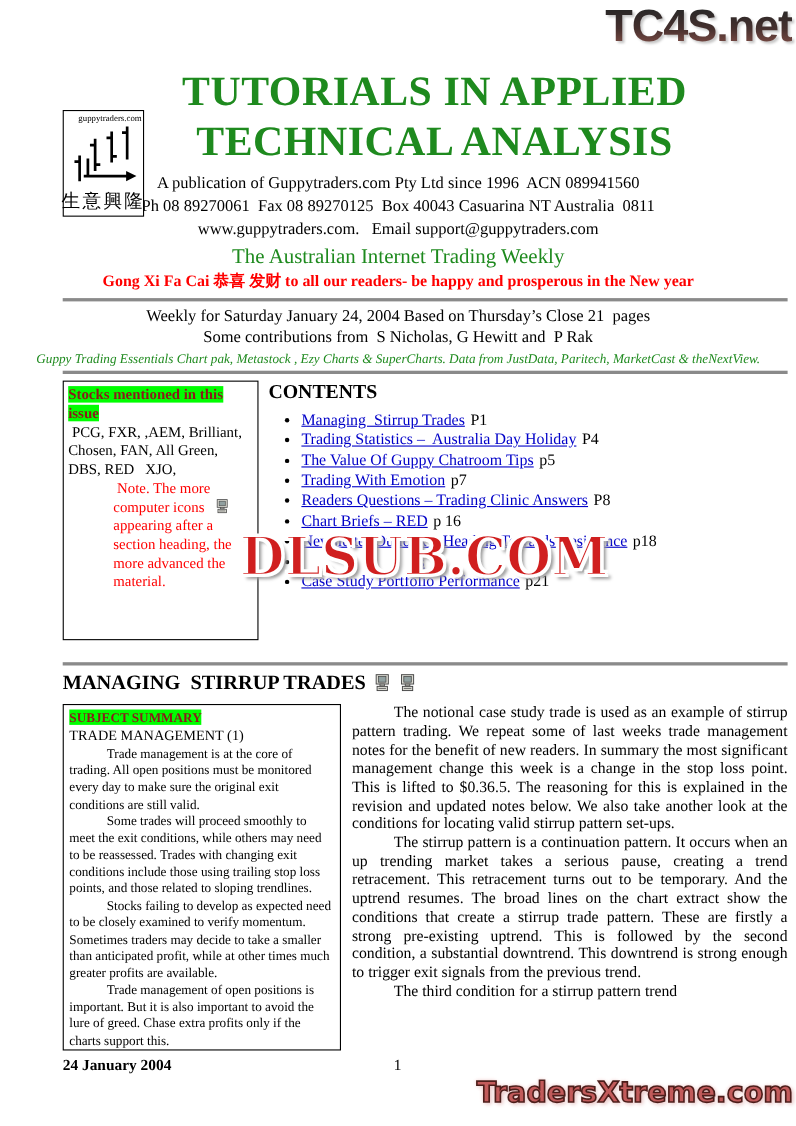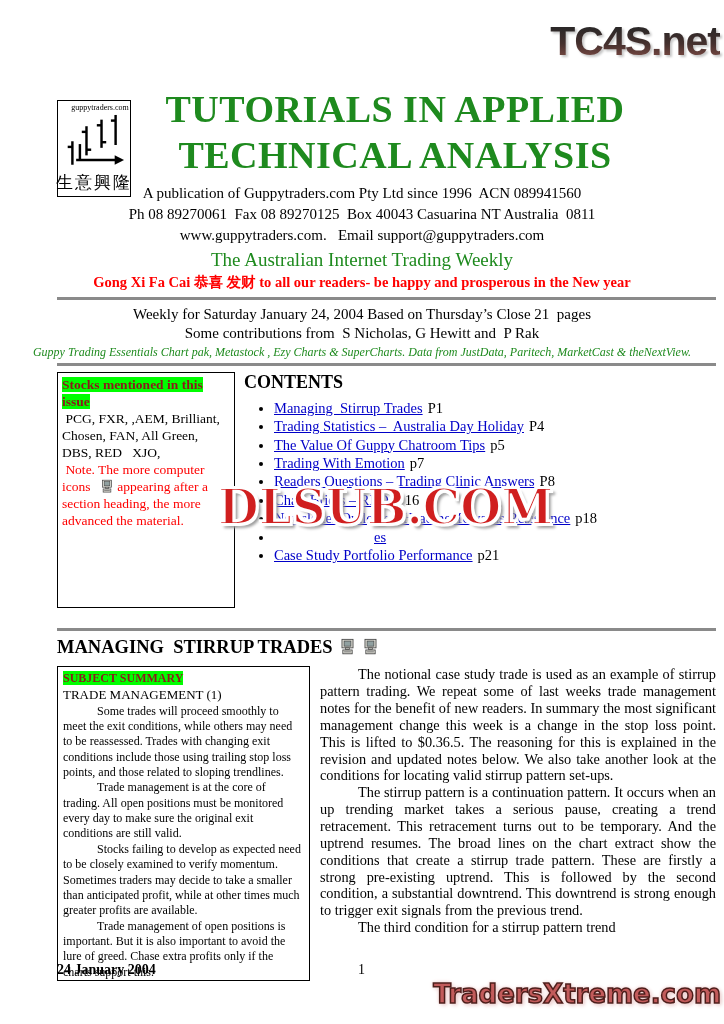--- a/index.html
+++ b/index.html
@@ -2,21 +2,21 @@
 <html><head>
 <meta charset="utf-8">
 <style>
   html,body{margin:0;padding:0;background:#ffffff;}
   .page{
     position:relative;width:724px;height:1024px;margin:0 auto;background:#fff;
     font-family:"Liberation Serif",serif;color:#000;overflow:hidden;
   }
   
   .tc4s{
-    position:absolute;top:18px;right:4px;
+    position:absolute;top:0;right:4px;
     font-family:"Liberation Sans",sans-serif;font-weight:bold;font-size:41px;letter-spacing:-1px;
     color:#4f3733;text-shadow:2px 2px 2px #c2c2c2;
   }
   @supports ((-webkit-background-clip:text)){
     .tc4s{
       background:linear-gradient(180deg,#272727 15%,#45302e 55%,#8a524a 95%);
       -webkit-background-clip:text;background-clip:text;color:transparent;
       text-shadow:none;filter:drop-shadow(2px 2px 1px #c6c6c6);
     }
   }
@@ -37,21 +37,21 @@
   }
   
   .logo-box{
     position:absolute;left:57px;top:100px;width:74px;height:97px;border:1px solid #000;
     display:flex;flex-direction:column;align-items:center;background:#fff;box-sizing:border-box;
   }
   .logo-site{font-size:8px;line-height:1.2;margin-top:2px;white-space:nowrap;margin-left:12px;}
   .logo-chart{flex:1 1 auto;width:62px;}
   .logo-cn{font-size:17px;letter-spacing:2px;margin-bottom:2px;white-space:nowrap;}
   
-  .masthead{padding-top:86px;text-align:center;}
+  .masthead{padding-top:60px;text-align:center;}
   .m-title{color:#1e8a1e;font-weight:bold;font-size:38px;line-height:1.22;padding-left:66px;letter-spacing:0.5px;}
   .m-line{font-size:15px;line-height:1.4;white-space:pre;}
   .m-pub{margin-top:4px;}
   .m-tagline{color:#1e8a1e;font-size:19px;line-height:1.25;margin-top:2px;}
   .m-greeting{color:#fe0000;font-weight:bold;font-size:14.5px;line-height:1.35;margin-top:2px;white-space:pre;}
   
   .rule{height:3px;background:#8a8a8a;margin-left:57px;margin-right:8px;}
   .rule-1{margin-top:4px;}
   .rule-2{margin-top:3px;}
   .rule-3{margin-top:20px;}
@@ -60,21 +60,21 @@
   .issue .m-line{font-size:15px;line-height:1.25;font-family:Liberation Serif, serif;}
   .issue-tools{color:#1e8a1e;font-style:italic;font-size:12px;line-height:1.3;margin-top:2px;}
   
   .contents-row{display:flex;margin:6px 8px 0 57px;}
   .stocks-box{
     flex:0 0 178px;box-sizing:border-box;width:178px;height:236px;border:1px solid #000;
     padding:3px 4px;font-size:13.5px;line-height:1.26;
   }
   .hl-heading{display:inline;background:#00fe00;color:#8b1a1a;font-weight:bold;}
   .stocks-list{white-space:pre-wrap;}
-  .stocks-note{color:#fe0000;white-space:pre-wrap;}
+  .stocks-note{color:#fe0000;white-space:pre-wrap;margin-left:41px;}
   .contents-col{flex:1 1 auto;padding-left:9px;}
   .contents-heading{font-weight:bold;font-size:18px;line-height:1.2;}
   .contents-list{margin:5px 0 0 30px;padding:0;font-size:14.5px;line-height:1.27;}
   .contents-list li{margin:0;padding:0;}
   .contents-list a{color:#0000c8;text-decoration:underline;white-space:pre-wrap;cursor:pointer;}
   .pgref{color:#000;margin-left:5px;white-space:pre;}
   li.obscured a{margin-left:100px;}
   
   .article-heading{
     margin:5px 8px 0 57px;font-size:18.5px;font-weight:bold;line-height:1.2;
@@ -195,22 +195,22 @@
         <rect x="7.5" y="11" width="5" height="2" fill="#c6c6be" stroke="#444" stroke-width="0.8"></rect>
         <rect x="4.5" y="13.5" width="11" height="4.5" fill="#dcdcd4" stroke="#444"></rect>
         <line x1="6" y1="15.7" x2="14" y2="15.7" stroke="#666"></line>
       </svg>
   </div>
 
   <div class="main-row">
     <div class="summary-box">
       <span class="hl-heading">SUBJECT SUMMARY</span>
       <div class="summary-sub">TRADE MANAGEMENT (1)</div>
+      <p>Trade management is at the core of trading. All open positions must be monitored every day to make sure the original exit conditions are still valid.</p>
       <p>Some trades will proceed smoothly to meet the exit conditions, while others may need to be reassessed. Trades with changing exit conditions include those using trailing stop loss points, and those related to sloping trendlines.</p>
-      <p>Trade management is at the core of trading. All open positions must be monitored every day to make sure the original exit conditions are still valid.</p>
       <p>Stocks failing to develop as expected need to be closely examined to verify momentum. Sometimes traders may decide to take a smaller than anticipated profit, while at other times much greater profits are available.</p>
       <p>Trade management of open positions is important. But it is also important to avoid the lure of greed. Chase extra profits only if the charts support this.</p>
     </div>
     <div class="article-col">
       <p>The notional case study trade is used as an example of stirrup pattern trading. We repeat some of last weeks trade management notes for the benefit of new readers. In summary the most significant management change this week is a change in the stop loss point. This is lifted to $0.36.5. The reasoning for this is explained in the revision and updated notes below. We also take another look at the conditions for locating valid stirrup pattern set-ups.</p>
       <p>The stirrup pattern is a continuation pattern. It occurs when an up trending market takes a serious pause, creating a trend retracement. This retracement turns out to be temporary. And the uptrend resumes.  The  broad lines on the chart extract show the conditions that create a stirrup trade pattern. These are firstly a strong pre-existing uptrend. This is followed by the second condition,  a substantial downtrend. This downtrend is strong enough to trigger exit signals from the previous trend.</p>
       <p>The third condition for a stirrup pattern trend</p>
     </div>
   </div>
 

